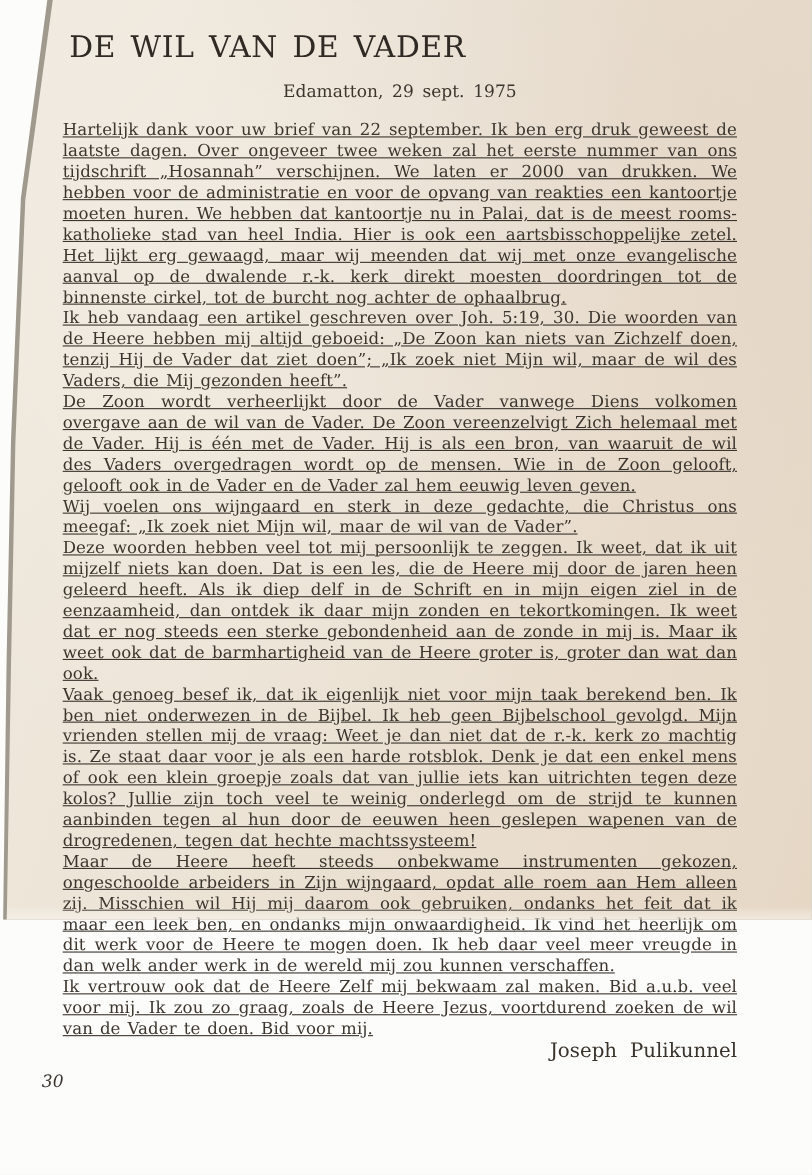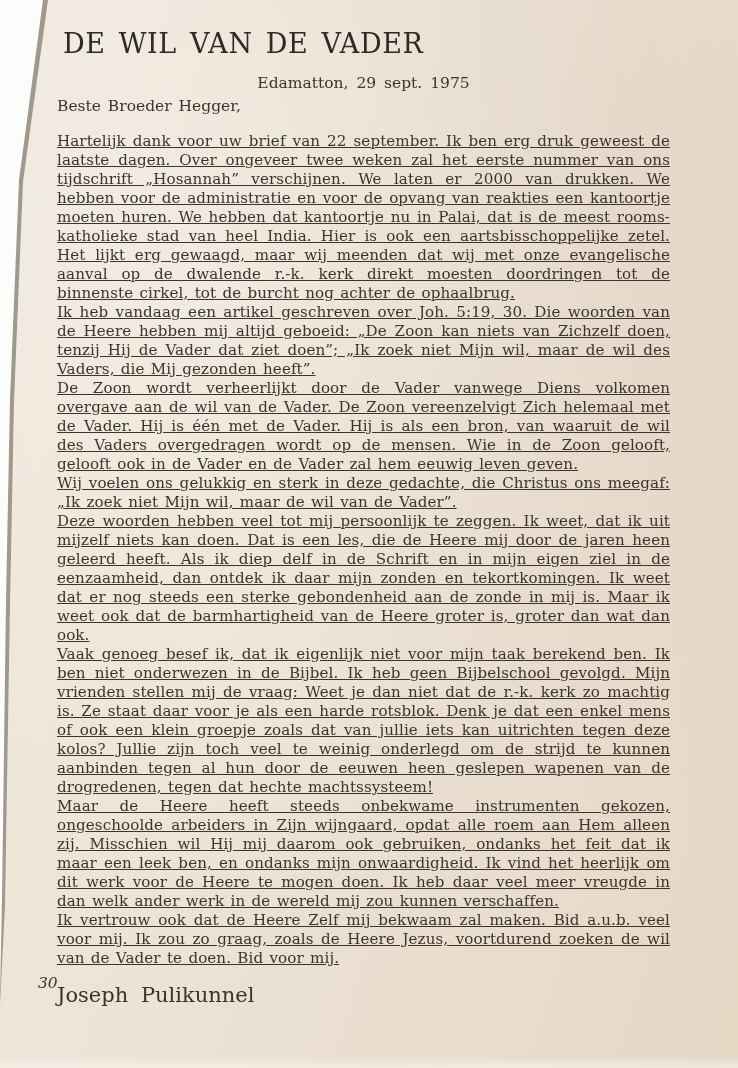--- a/index.html
+++ b/index.html
@@ -7,21 +7,21 @@
     padding: 0;
     width: 738px;
     height: 1068px;
     overflow: hidden;
     background: #fcfcfb;
     font-family: "DejaVu Serif", "Liberation Serif", serif;
   }
   .scan {
     position: relative;
     width: 738px;
-    height: 1068px;
+    height: 836px;
     background: #fcfcfb;
   }
   
   .paper-edge {
     position: absolute;
     inset: 0;
     background: #a09a8e;
     clip-path: polygon(43px 0, 738px 0, 738px 1068px, 0 1068px, 0 995px, 2px 900px, 6px 600px, 10px 400px, 19px 180px);
   }
   
@@ -75,22 +75,23 @@
     margin: 0;
     font-size: 15.1px;
     line-height: 19px;
     text-align: justify;
     word-spacing: 0.09em;
     letter-spacing: 0.1px;
     color: #3b352d;
     text-decoration: underline;
   }
   .signature {
-    margin-top: 15px;
-    font-size: 21px;
+    margin-top: 0;
+    text-align: right;
+    font-size: 18px;
     word-spacing: 6px;
     color: #39332b;
   }
   .page-number {
     position: absolute;
     left: 38px;
     top: 974px;
     font-size: 15.5px;
     color: #3b352d;
     font-style: italic;
@@ -98,26 +99,25 @@
 </style>
 </head>
 <body>
 
 <div class="scan">
   <div class="paper-edge"></div>
   <div class="paper">
     <div class="content">
       <h1 class="title">DE WIL VAN DE VADER</h1>
       <div class="dateline">Edamatton, 29 sept. 1975</div>
-      <div class="salutation">Beste Broeder Hegger,</div>
       <div class="body-block">
           <p class="para">Hartelijk dank voor uw brief van 22 september. Ik ben erg druk geweest de laatste dagen. Over ongeveer twee weken zal het eerste nummer van ons tijdschrift „Hosannah” verschijnen. We laten er 2000 van drukken. We hebben voor de administratie en voor de opvang van reakties een kantoortje moeten huren. We hebben dat kantoortje nu in Palai, dat is de meest rooms-katholieke stad van heel India. Hier is ook een aartsbisschoppelijke zetel. Het lijkt erg gewaagd, maar wij meenden dat wij met onze evangelische aanval op de dwalende r.-k. kerk direkt moesten doordringen tot de binnenste cirkel, tot de burcht nog achter de ophaalbrug.</p>
           <p class="para">Ik heb vandaag een artikel geschreven over Joh. 5:19, 30. Die woorden van de Heere hebben mij altijd geboeid: „De Zoon kan niets van Zichzelf doen, tenzij Hij de Vader dat ziet doen”; „Ik zoek niet Mijn wil, maar de wil des Vaders, die Mij gezonden heeft”.</p>
           <p class="para">De Zoon wordt verheerlijkt door de Vader vanwege Diens volkomen overgave aan de wil van de Vader. De Zoon vereenzelvigt Zich helemaal met de Vader. Hij is één met de Vader. Hij is als een bron, van waaruit de wil des Vaders overgedragen wordt op de mensen. Wie in de Zoon gelooft, gelooft ook in de Vader en de Vader zal hem eeuwig leven geven.</p>
-          <p class="para">Wij voelen ons gelukkig en sterk in deze gedachte, die Christus ons meegaf: „Ik zoek niet Mijn wil, maar de wil van de Vader”.</p>
+          <p class="para">Wij voelen ons wijngaard en sterk in deze gedachte, die Christus ons meegaf: „Ik zoek niet Mijn wil, maar de wil van de Vader”.</p>
           <p class="para">Deze woorden hebben veel tot mij persoonlijk te zeggen. Ik weet, dat ik uit mijzelf niets kan doen. Dat is een les, die de Heere mij door de jaren heen geleerd heeft. Als ik diep delf in de Schrift en in mijn eigen ziel in de eenzaamheid, dan ontdek ik daar mijn zonden en tekortkomingen. Ik weet dat er nog steeds een sterke gebondenheid aan de zonde in mij is. Maar ik weet ook dat de barmhartigheid van de Heere groter is, groter dan wat dan ook.</p>
           <p class="para">Vaak genoeg besef ik, dat ik eigenlijk niet voor mijn taak berekend ben. Ik ben niet onderwezen in de Bijbel. Ik heb geen Bijbelschool gevolgd. Mijn vrienden stellen mij de vraag: Weet je dan niet dat de r.-k. kerk zo machtig is. Ze staat daar voor je als een harde rotsblok. Denk je dat een enkel mens of ook een klein groepje zoals dat van jullie iets kan uitrichten tegen deze kolos? Jullie zijn toch veel te weinig onderlegd om de strijd te kunnen aanbinden tegen al hun door de eeuwen heen geslepen wapenen van de drogredenen, tegen dat hechte machtssysteem!</p>
           <p class="para">Maar de Heere heeft steeds onbekwame instrumenten gekozen, ongeschoolde arbeiders in Zijn wijngaard, opdat alle roem aan Hem alleen zij. Misschien wil Hij mij daarom ook gebruiken, ondanks het feit dat ik maar een leek ben, en ondanks mijn onwaardigheid. Ik vind het heerlijk om dit werk voor de Heere te mogen doen. Ik heb daar veel meer vreugde in dan welk ander werk in de wereld mij zou kunnen verschaffen.</p>
           <p class="para">Ik vertrouw ook dat de Heere Zelf mij bekwaam zal maken. Bid a.u.b. veel voor mij. Ik zou zo graag, zoals de Heere Jezus, voortdurend zoeken de wil van de Vader te doen. Bid voor mij.</p>
         </div>
       <div class="signature">Joseph Pulikunnel</div>
     </div>
     <div class="page-number">30</div>
   </div>
 </div>

